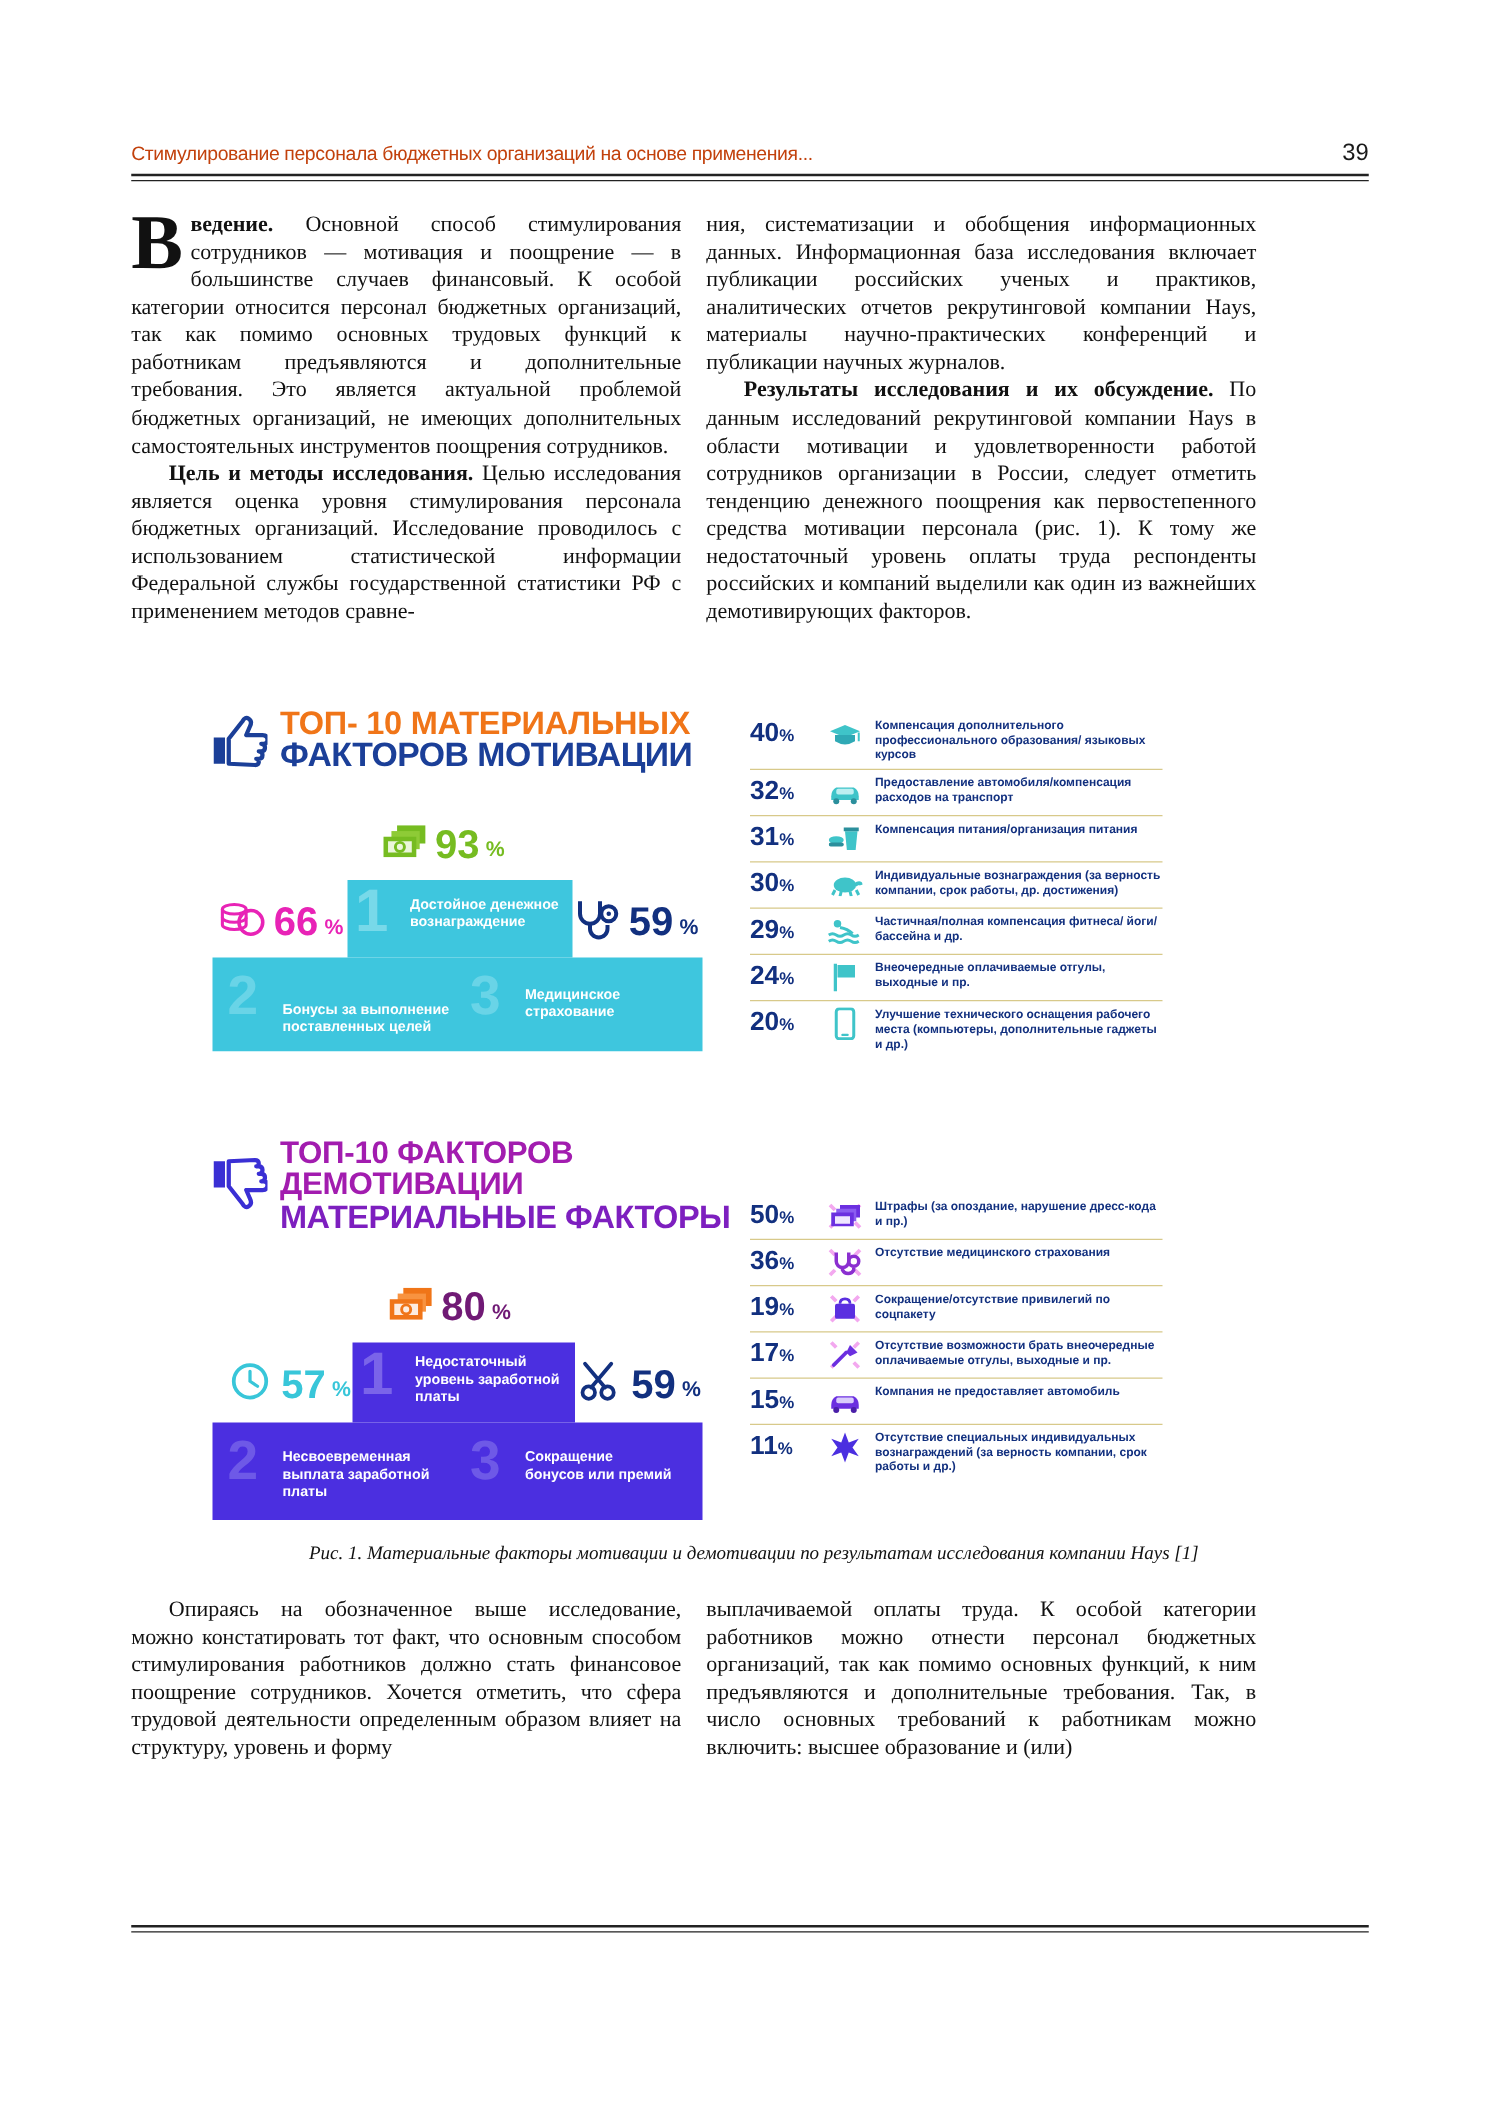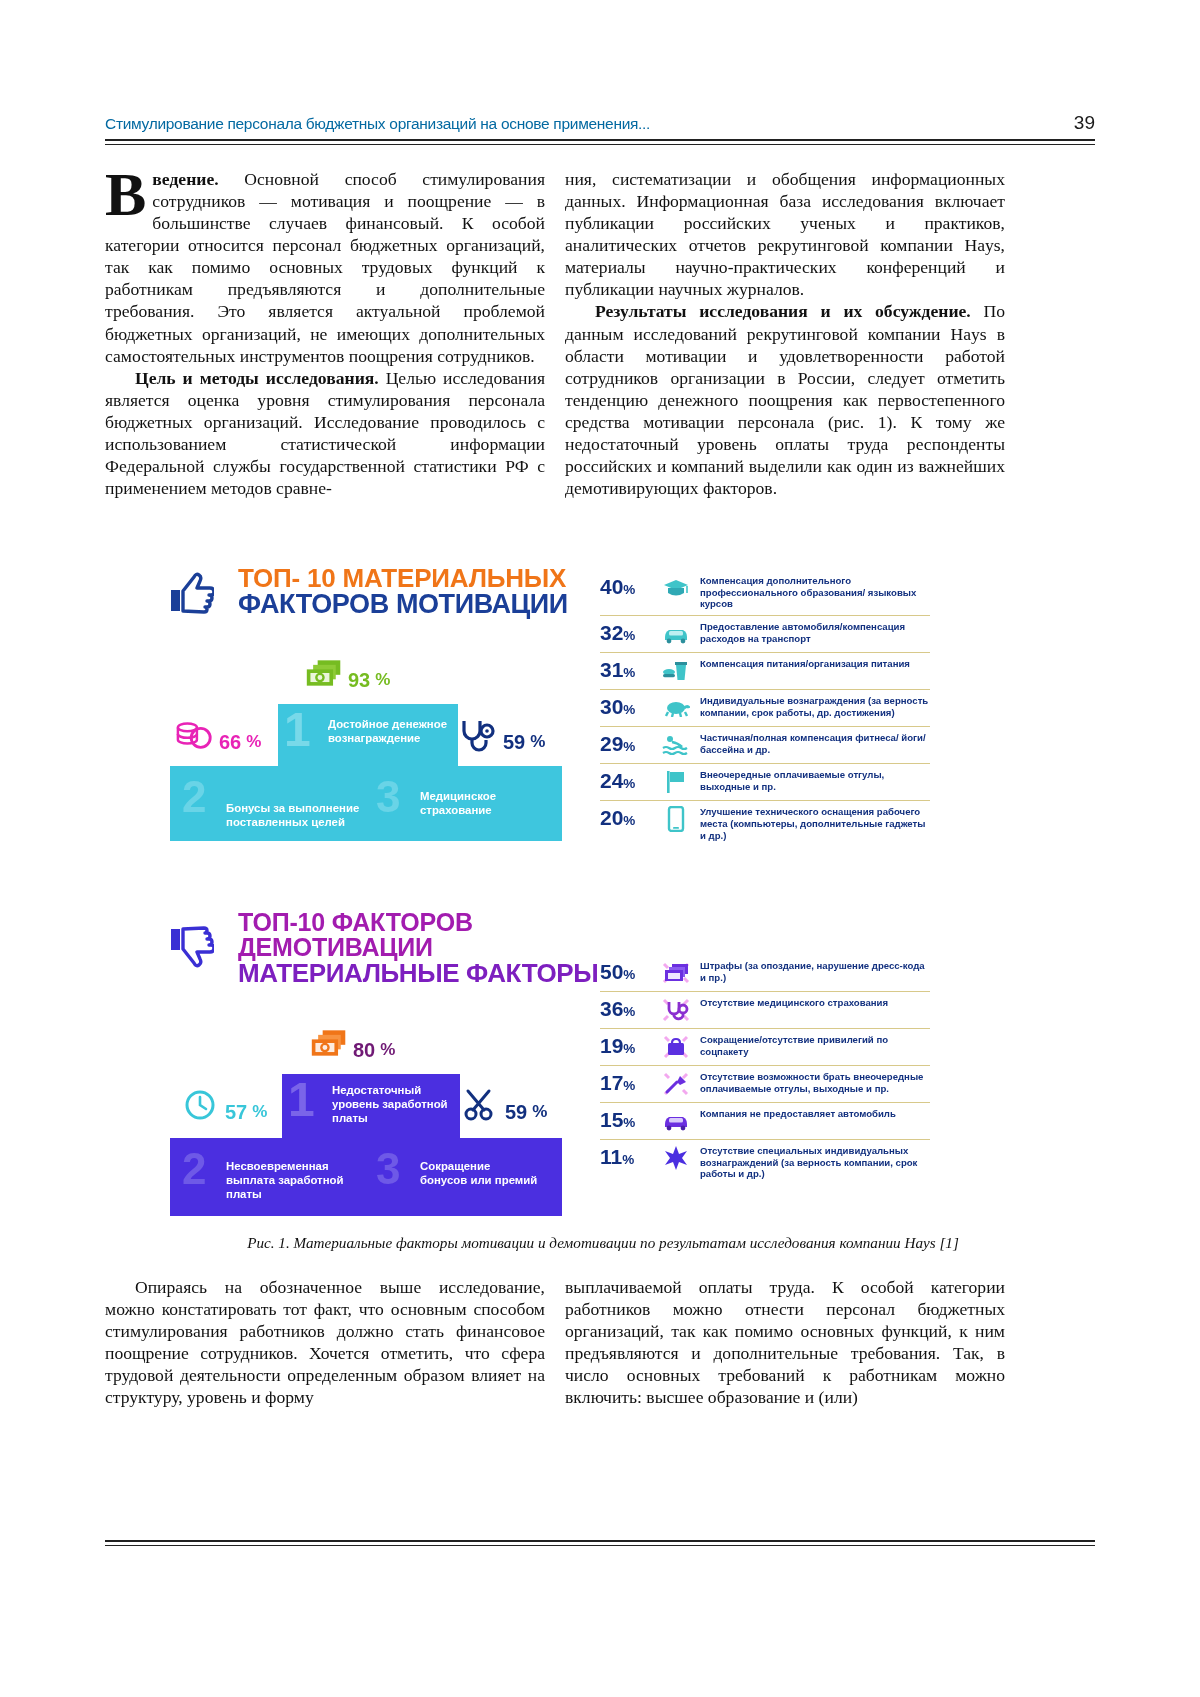--- a/index.html
+++ b/index.html
@@ -1,21 +1,21 @@
 <!DOCTYPE html>
 <html><head>
 <meta charset="utf-8">
 <style>
   html,body{margin:0;padding:0;background:#fff;}
   body{width:1200px;height:1697px;font-family:"Liberation Serif",serif;color:#111;position:relative;}
   .page{position:relative;width:1200px;height:1697px;}
 
   
   .runhead{position:absolute;left:105px;top:112px;width:990px;display:flex;justify-content:space-between;align-items:baseline;}
-  .runhead .rh-title{font-family:"Liberation Sans",sans-serif;font-size:15.5px;letter-spacing:-0.3px;color:#0369a1;}
+  .runhead .rh-title{font-family:"Liberation Sans",sans-serif;font-size:15.5px;letter-spacing:-0.3px;color:#c2410c;}
   .runhead .rh-page{font-family:"Liberation Sans",sans-serif;font-size:19px;color:#1a1a1a;}
   .rule-top{position:absolute;left:105px;top:139px;width:990px;border-top:2.6px solid #222;}
   .rule-top2{position:absolute;left:105px;top:144px;width:990px;border-top:1.1px solid #222;}
   .rule-bot{position:absolute;left:105px;top:1540px;width:990px;border-top:2.6px solid #222;}
   .rule-bot2{position:absolute;left:105px;top:1545px;width:990px;border-top:1.1px solid #222;}
 
   
   .col{position:absolute;width:440px;font-size:17.6px;line-height:1.255;text-align:justify;
        text-justify:inter-word;hyphens:manual;font-family:"Liberation Serif",serif;}
   .col p{margin:0;}
@@ -28,33 +28,33 @@
   #colR1{left:565px;top:168px;}
   #colL2{left:105px;top:1276px;}
   #colR2{left:565px;top:1276px;}
 
   
   .figcap{position:absolute;left:118px;top:1234px;width:970px;font-style:italic;font-size:15.2px;
           text-align:center;font-family:"Liberation Serif",serif;color:#111;}
 
   
   .info{position:absolute;}
-  .ig-title{display:flex;align-items:center;gap:24px;}
+  .ig-title{display:flex;align-items:center;gap:10px;}
   .ig-title .tt{font-family:"Liberation Sans",sans-serif;font-weight:700;line-height:1.0;}
   .tline1{font-size:26px;letter-spacing:-0.2px;}
   .tline2{font-size:27px;letter-spacing:-0.4px;}
   .thumb{width:44px;height:46px;flex:0 0 auto;}
 
   
   .podium{position:relative;width:392px;height:205px;}
   .pod-step{position:absolute;box-sizing:border-box;color:#fff;}
   .pod-num{position:absolute;font-family:"Liberation Sans",sans-serif;font-weight:700;opacity:.45;}
   .pod-txt{position:absolute;font-family:"Liberation Sans",sans-serif;font-weight:700;font-size:11.4px;line-height:1.22;}
   .badge{position:absolute;display:flex;align-items:flex-end;gap:5px;font-family:"Liberation Sans",sans-serif;font-weight:700;}
-  .badge .num{font-size:20px;line-height:0.95;}
+  .badge .num{font-size:32px;line-height:0.95;}
   .badge .pc{font-size:17px;line-height:1;padding-bottom:2px;}
   .badge .ic{width:38px;height:34px;}
 
   
   .list{position:absolute;width:330px;}
   .lrow{display:flex;align-items:flex-start;gap:9px;border-top:1.6px solid #d8c98a;padding:5px 0 5px 0;box-sizing:border-box;}
   .lrow:first-child{border-top:none;}
   .lpct{flex:0 0 52px;font-family:"Liberation Sans",sans-serif;font-weight:700;font-size:21px;color:#12307f;white-space:nowrap;}
   .lpct .sm{font-size:13.5px;}
   .licon{flex:0 0 30px;height:26px;display:flex;align-items:center;justify-content:center;}

